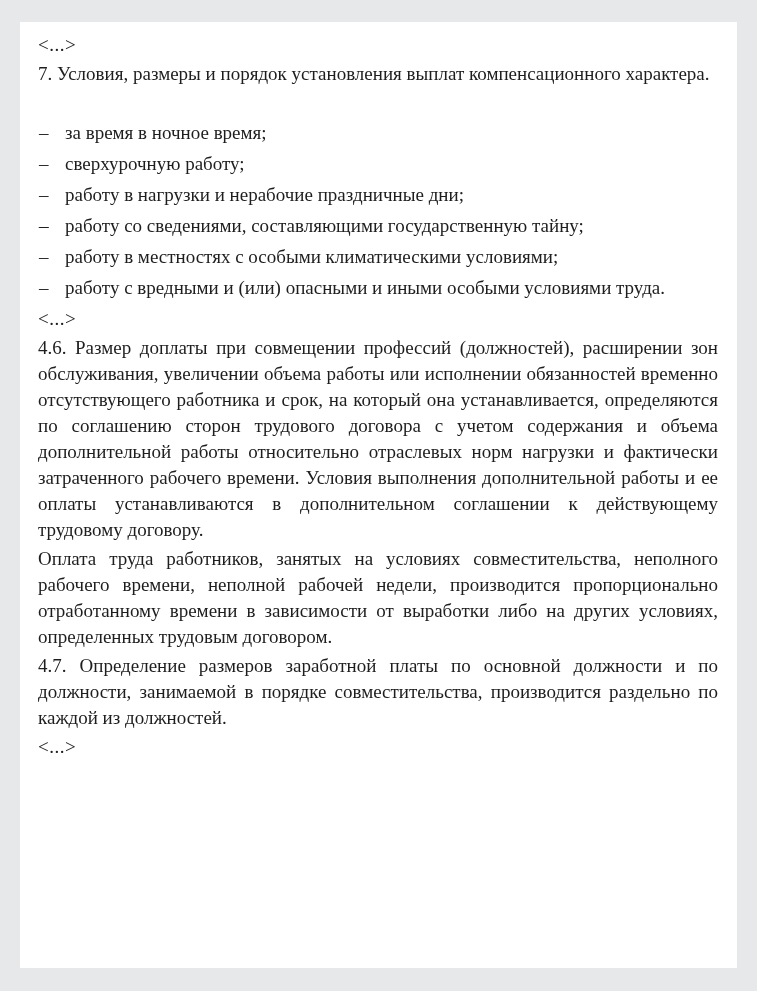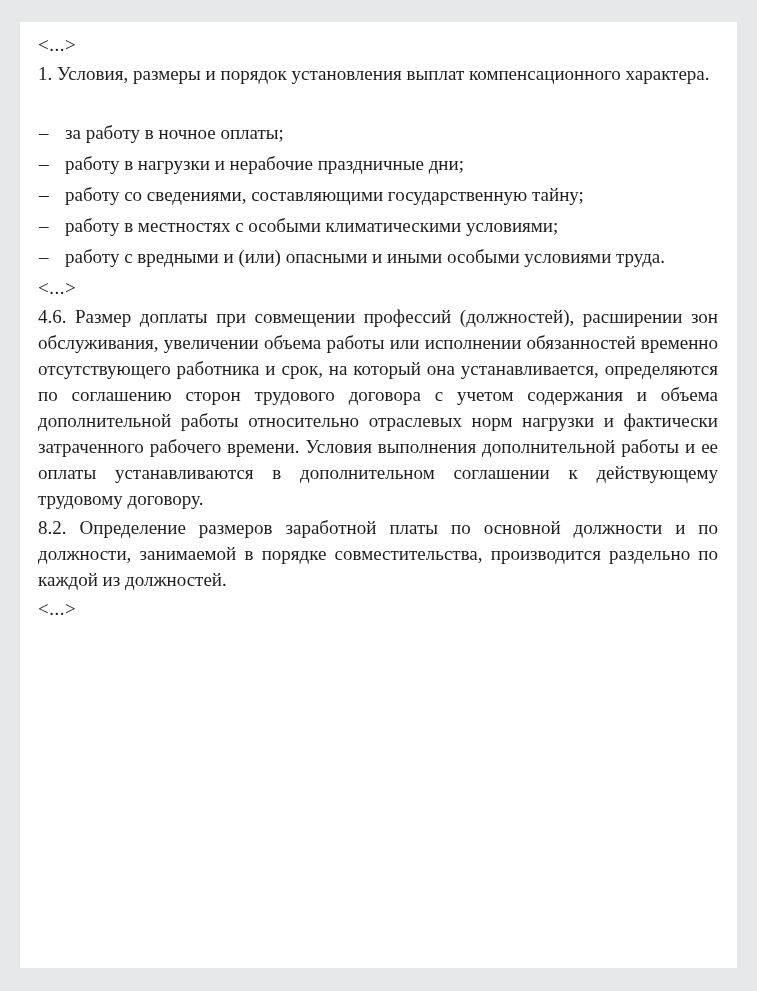--- a/index.html
+++ b/index.html
@@ -55,32 +55,33 @@
   }
 </style>
 </head>
 <body>
 
 <div class="page">
   <div class="card">
 
     <p class="ellipsis-line">&lt;...&gt;</p>
 
-    <p class="para">1. Условия, размеры и порядок установления выплат компенсационного характера.</p>
+    <p class="para">7. Условия, размеры и порядок установления выплат компенсационного характера.</p>
 
     <div class="blank-line"></div>
 
 
     <div class="dash-list">
       <div class="dash-item">
         <span class="marker">–</span>
-        <span>за работу в ночное оплаты;</span>
+        <span>за время в ночное время;</span>
       </div>
       <div class="dash-item">
         <span class="marker">–</span>
+        <span>сверхурочную работу;</span>
       </div>
       <div class="dash-item">
         <span class="marker">–</span>
         <span>работу в нагрузки и нерабочие праздничные дни;</span>
       </div>
       <div class="dash-item">
         <span class="marker">–</span>
       </div>
       <div class="dash-item">
         <span class="marker">–</span>
@@ -93,19 +94,20 @@
       <div class="dash-item">
         <span class="marker">–</span>
         <span>работу с вредными и (или) опасными и иными особыми условиями труда.</span>
       </div>
     </div>
 
     <p class="ellipsis-line">&lt;...&gt;</p>
 
     <p class="para">4.6. Размер доплаты при совмещении профессий (должностей), расширении зон обслуживания, увеличении объема работы или исполнении обязанностей временно отсутствующего работника и срок, на который она устанавливается, определяются по соглашению сторон трудового договора с учетом содержания и объема дополнительной работы относительно отраслевых норм нагрузки и фактически затраченного рабочего времени. Условия выполнения дополнительной работы и ее оплаты устанавливаются в дополнительном соглашении к действующему трудовому договору.</p>
 
+    <p class="para">Оплата труда работников, занятых на условиях совместительства, неполного рабочего времени, неполной рабочей недели, производится пропорционально отработанному времени в зависимости от выработки либо на других условиях, определенных трудовым договором.</p>
 
-    <p class="para">8.2. Определение размеров заработной платы по основной должности и по должности, занимаемой в порядке совместительства, производится раздельно по каждой из должностей.</p>
+    <p class="para">4.7. Определение размеров заработной платы по основной должности и по должности, занимаемой в порядке совместительства, производится раздельно по каждой из должностей.</p>
 
     <p class="ellipsis-line">&lt;...&gt;</p>
 
   </div>
 </div>
 
 </body></html>

